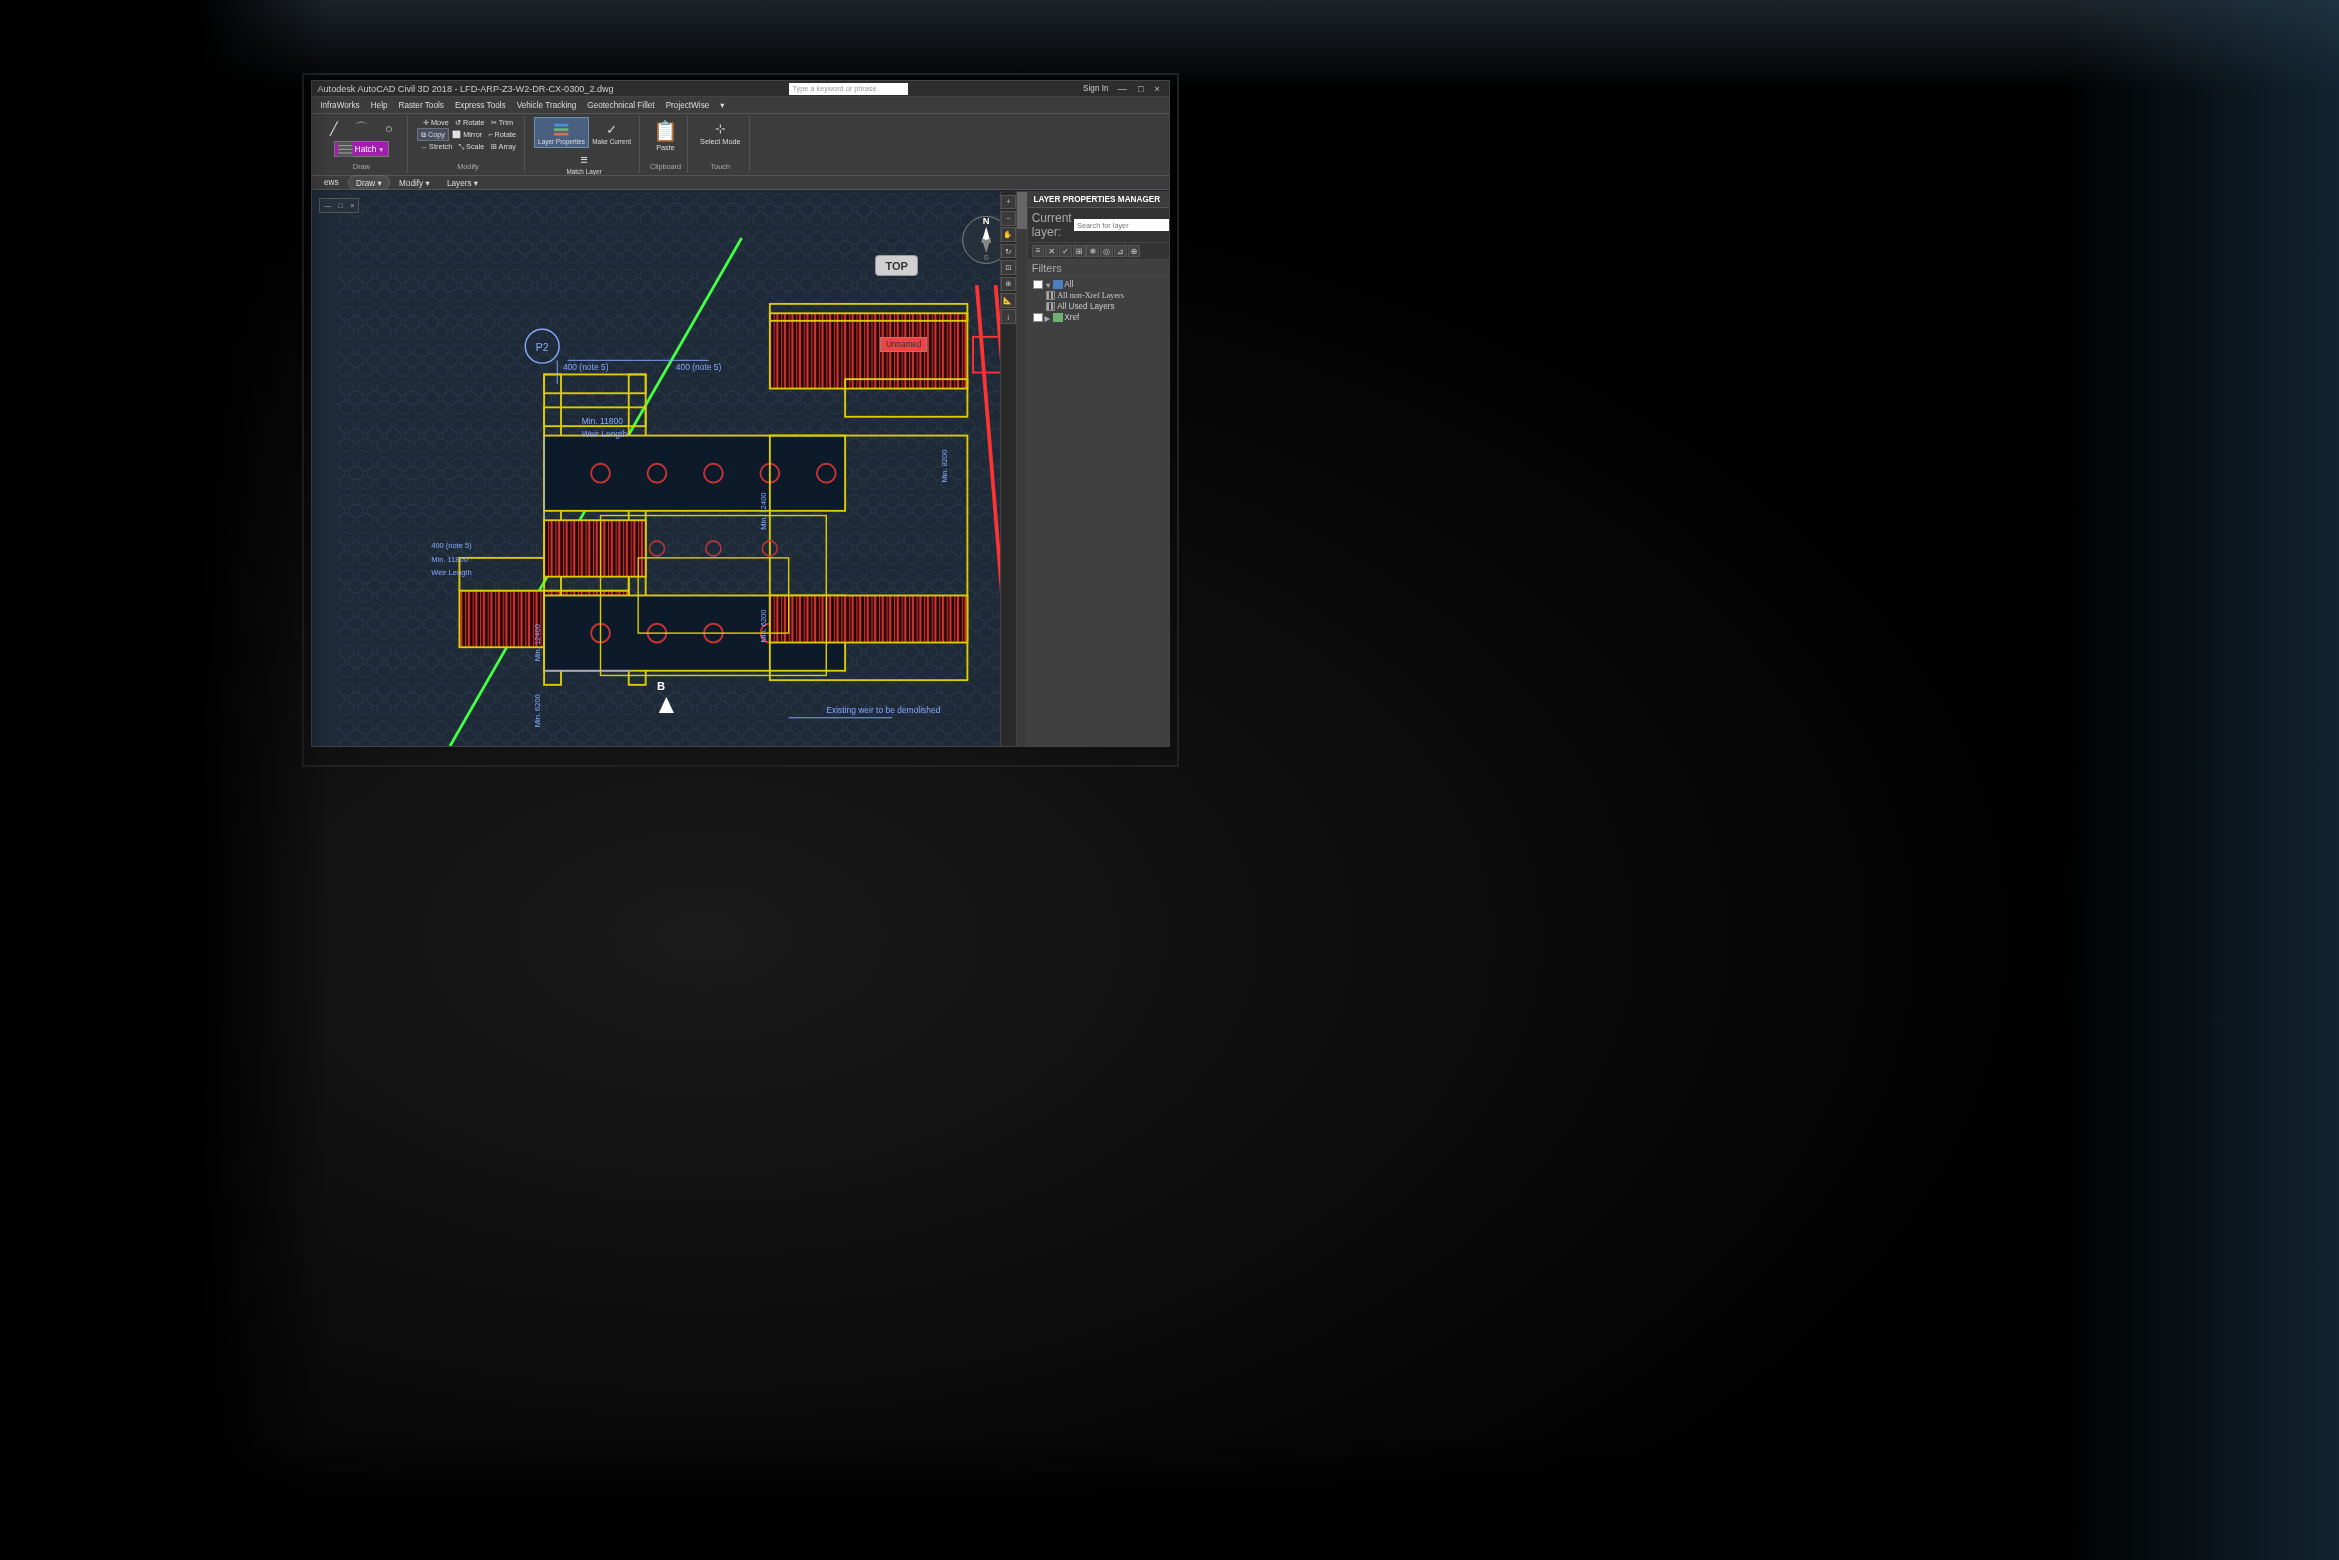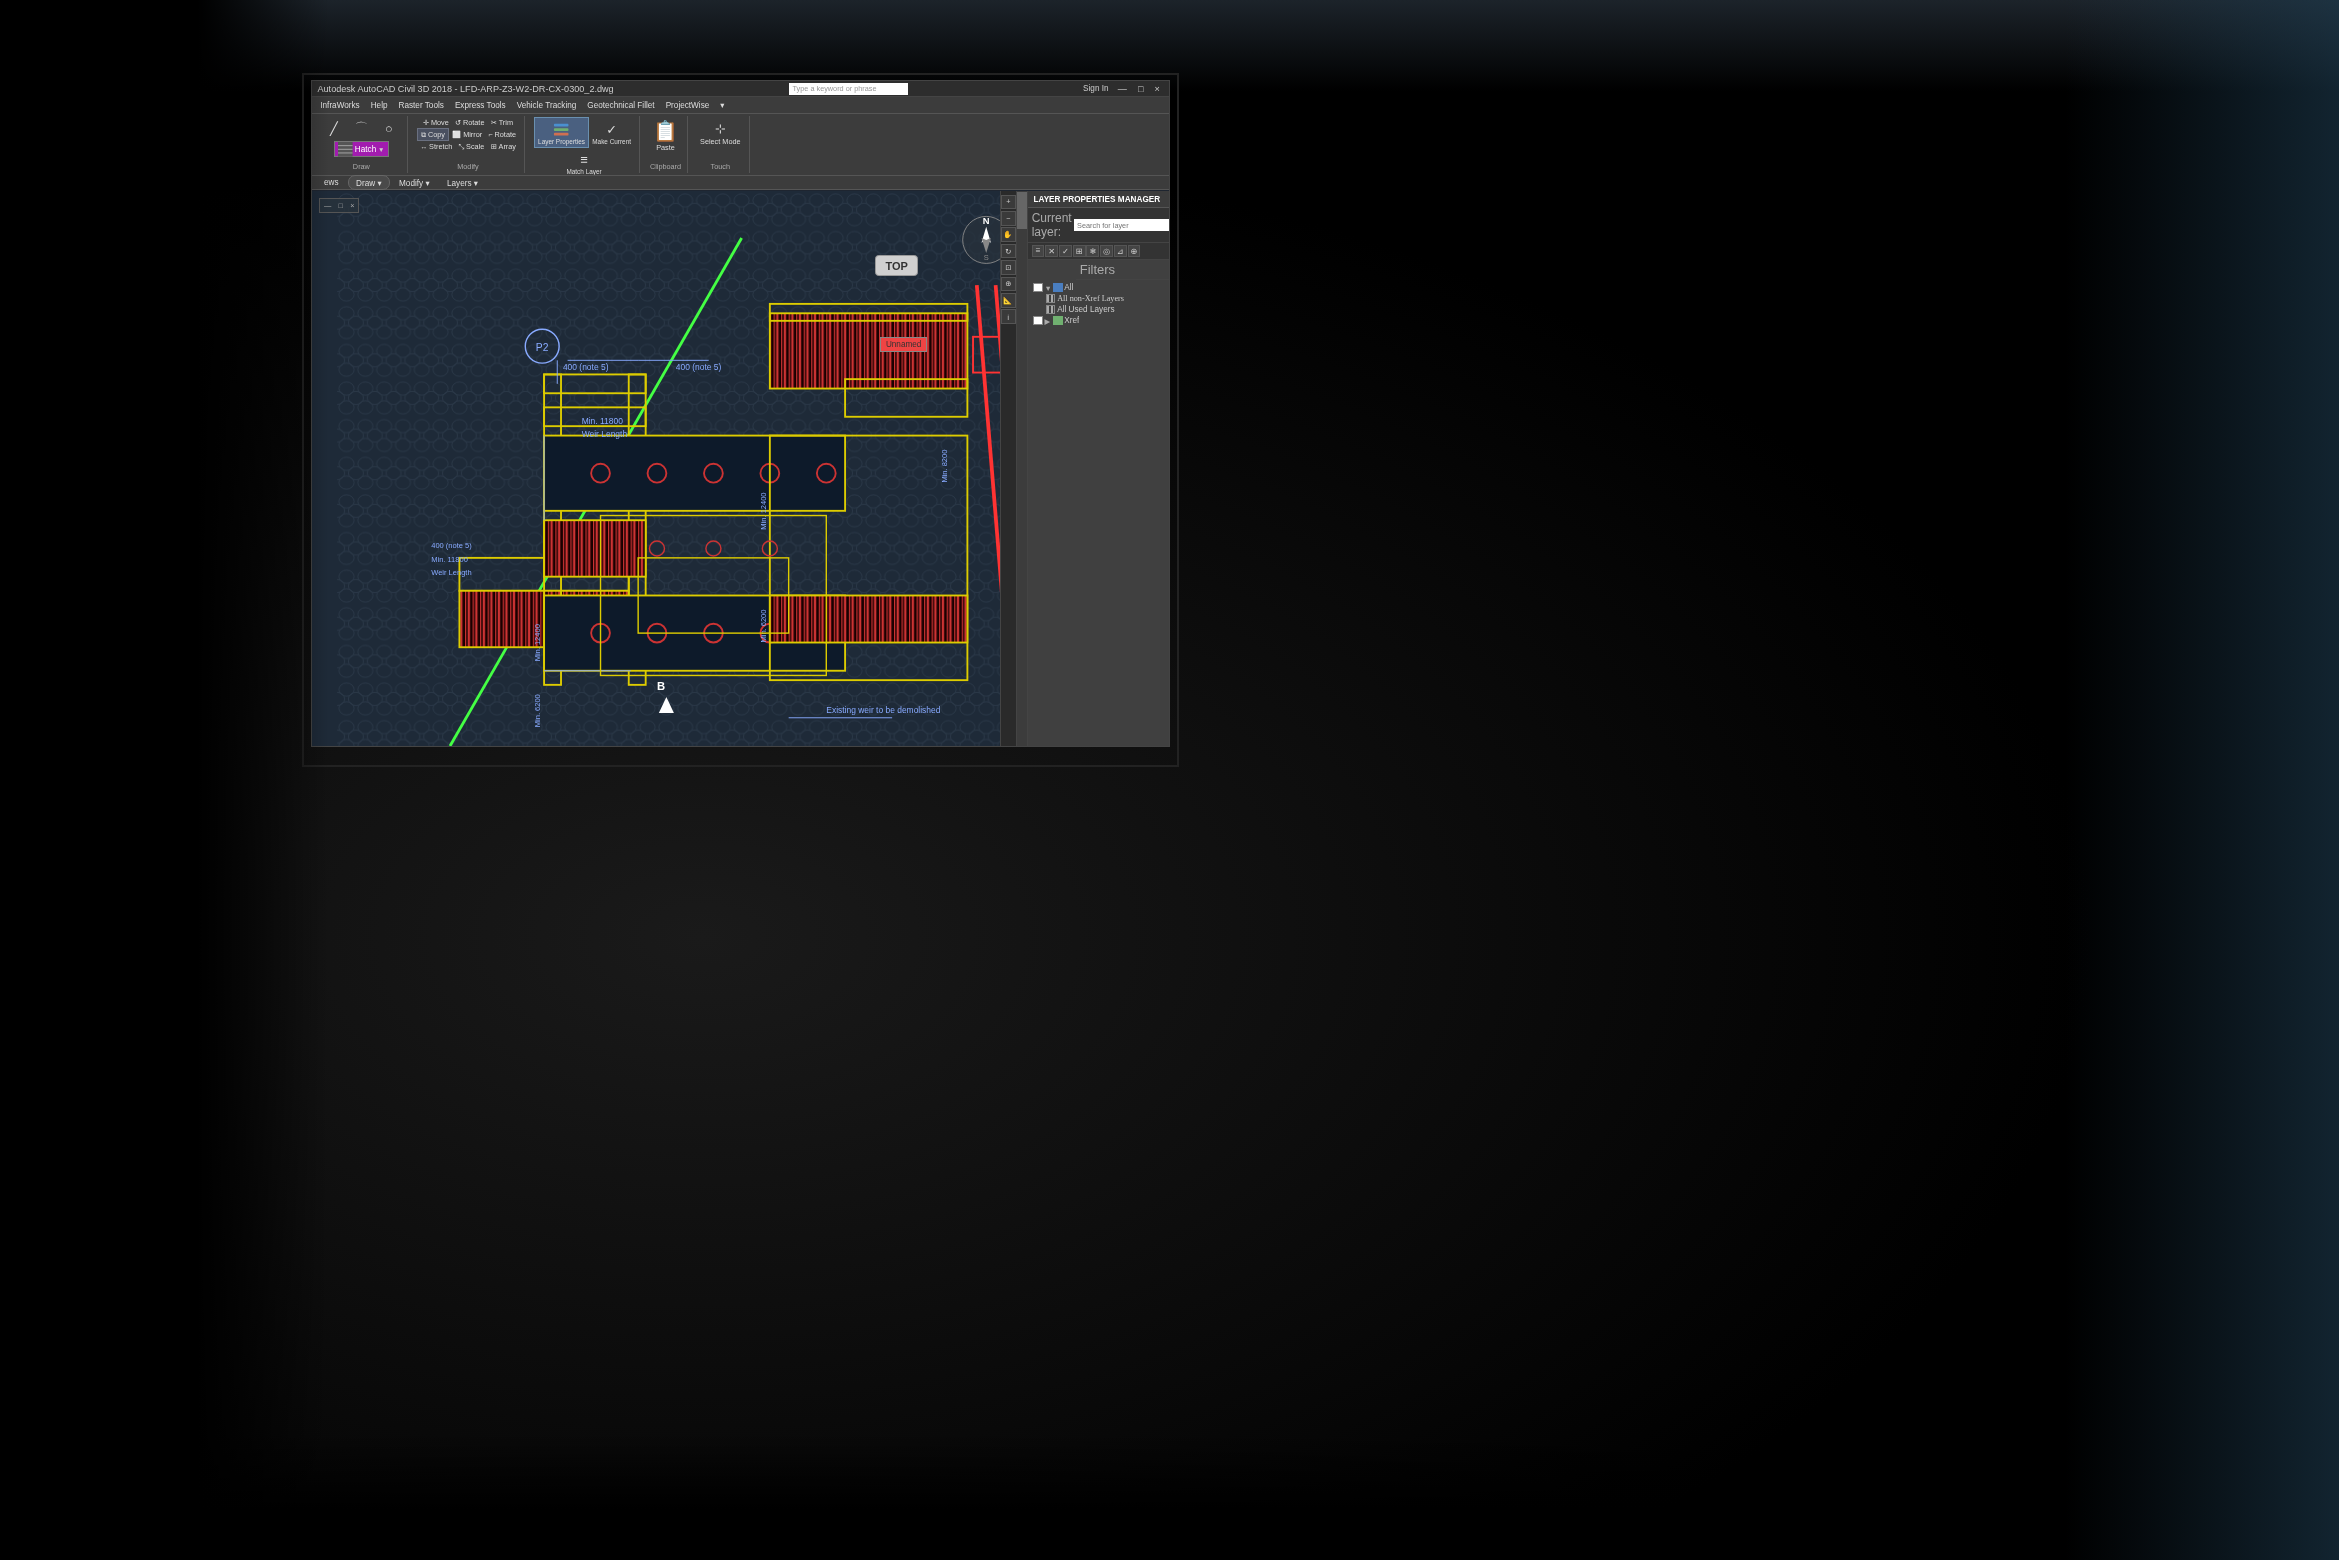--- a/index.html
+++ b/index.html
@@ -264,25 +264,24 @@
       cursor: pointer;
       width: 12.8px;
       height: 12.8px;
       display: flex;
       align-items: center;
       justify-content: center;
       background: #444;
       border: 0.9px solid #555;
     }
     .layer-filters-label {
-      font-size: 13px;
+      font-size: 11px;
       color: #aaa;
       padding: 1.8px 3.7px;
       border-bottom: 0.9px solid #444;
-      margin-left: 48px;
     }
     .layer-tree {
       padding: 2.7px 3.7px;
     }
     .layer-tree-item {
       display: flex;
       align-items: center;
       gap: 1.8px;
       padding: 0.9px 1.8px;
       font-size: 8.2px;

